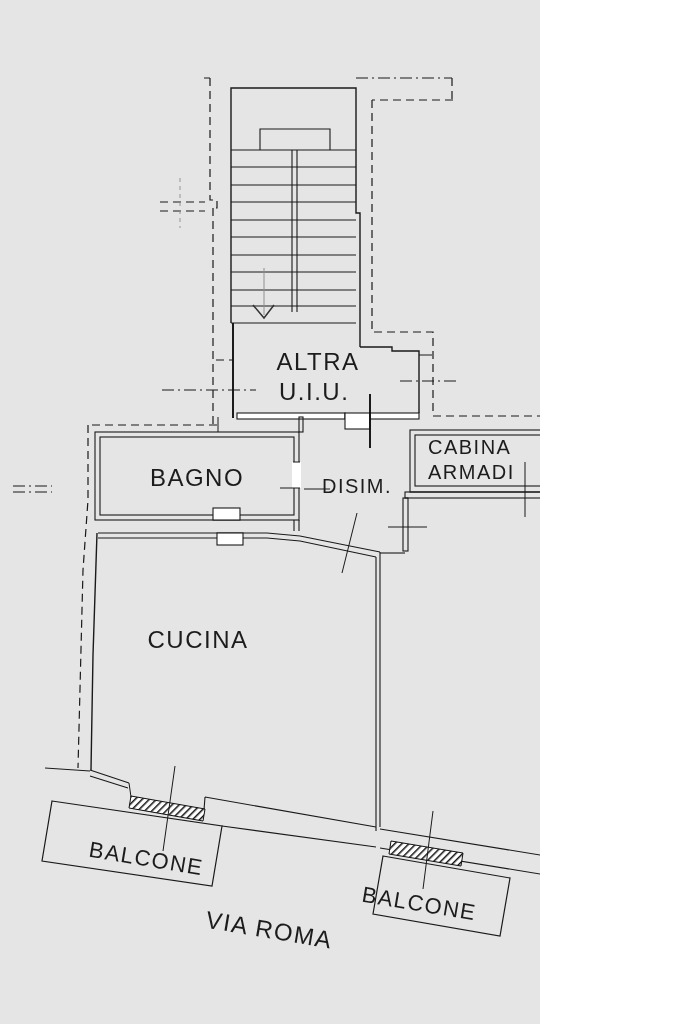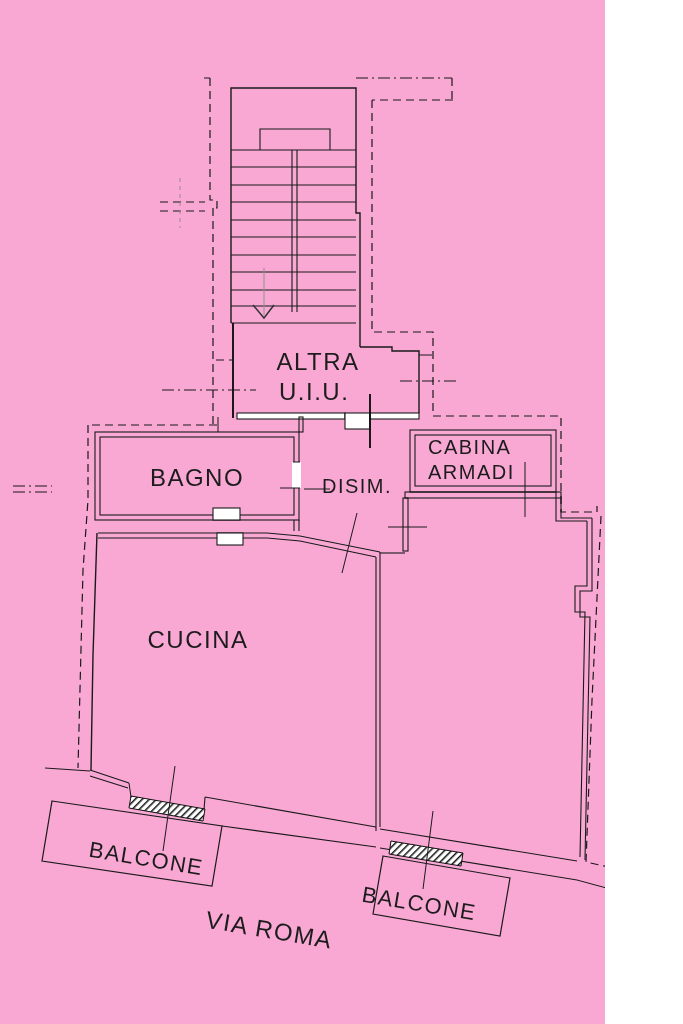--- a/index.html
+++ b/index.html
@@ -1,16 +1,16 @@
 <!DOCTYPE html>
 <html><head>
 <meta charset="utf-8">
 <style>
   html,body{margin:0;padding:0;background:#ffffff;}
-  .page{position:relative;width:605px;height:1024px;background:#f9a8d4;overflow:hidden;
+  .page{position:relative;width:540px;height:1024px;background:#e5e5e5;overflow:hidden;
         font-family:"Liberation Sans", sans-serif;}
   svg{position:absolute;left:0;top:0;}
   .wall{fill:none;stroke:#1a1a1a;stroke-width:1.4;}
   .wall2{fill:none;stroke:#1a1a1a;stroke-width:1.1;}
   .thin{fill:none;stroke:#1a1a1a;stroke-width:1;}
   .heavy{fill:none;stroke:#111111;stroke-width:1.9;}
   .dash{fill:none;stroke:#1a1a1a;stroke-width:1.2;stroke-dasharray:8 5;}
   .dashdot{fill:none;stroke:#1a1a1a;stroke-width:1.2;stroke-dasharray:12 4 2 4;}
   .dashlight{fill:none;stroke:#8a8a8a;stroke-width:0.9;stroke-dasharray:4 4;}
   .whitefill{fill:#ffffff;stroke:#1a1a1a;stroke-width:1.1;}

